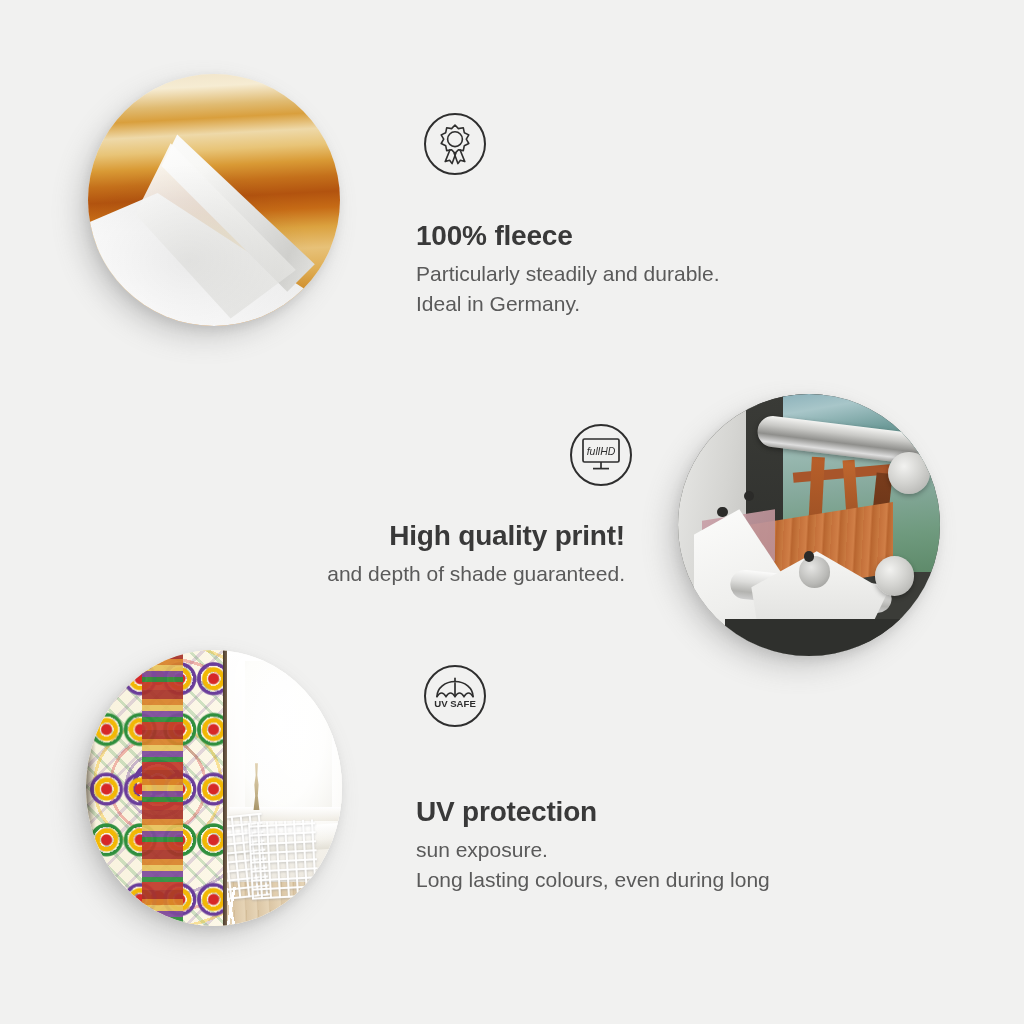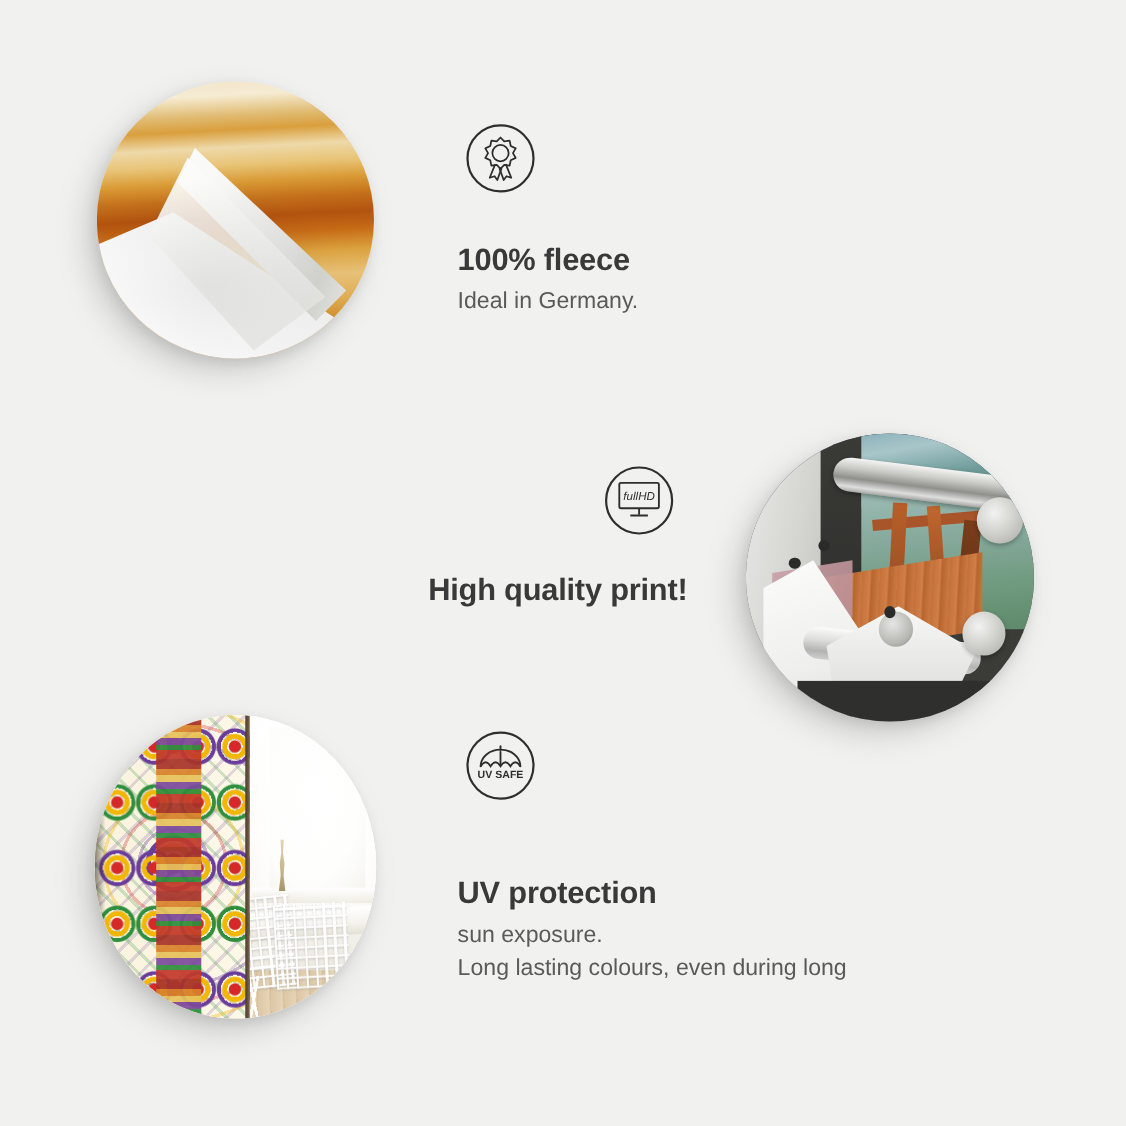--- a/index.html
+++ b/index.html
@@ -320,21 +320,21 @@
     line-height: 1.42;
     margin: 0;
     white-space: nowrap;
   }
 
   
   #feature-fleece { left: 416px; top: 220px; text-align: left; }
   #icon-fleece    { left: 424px; top: 113px; }
 
   #feature-print  { left: 215px; top: 520px; width: 410px; text-align: right; }
-  #icon-print     { left: 550px; top: 424px; text-align: center; }
+  #icon-print     { left: 570px; top: 424px; text-align: center; }
 
   #feature-uv     { left: 416px; top: 796px; text-align: left; }
   #icon-uv        { left: 424px; top: 665px; }
 
   
   #circle-fleece  { left: 88px;  top: 74px;  width: 252px; height: 252px; }
   #circle-print   { left: 678px; top: 394px; width: 262px; height: 262px; }
   #circle-uv      { left: 86px;  top: 650px; width: 256px; height: 276px; }
 </style>
 </head>
@@ -358,20 +358,21 @@
         <polygon points="20,2 23.4,5.6 28.3,4.8 29.3,9.7 33.8,11.9 31.3,16.2 33.8,20.5 29.3,22.7 28.3,27.6 23.4,26.8 20,30.4 16.6,26.8 11.7,27.6 10.7,22.7 6.2,20.5 8.7,16.2 6.2,11.9 10.7,9.7 11.7,4.8 16.6,5.6"></polygon>
         <circle cx="20" cy="16.2" r="7.4"></circle>
         <polyline points="15.2,26.2 10.2,38.6 14.6,37.2 17.1,40.6 21.0,29.8"></polyline>
         <polyline points="24.8,26.2 29.8,38.6 25.4,37.2 22.9,40.6 19.0,29.8"></polyline>
       </svg>
     </div>
   </div>
 
   <div class="feature" id="feature-fleece">
     <p class="f-title">100% fleece</p>
+    <p class="f-body">Particularly steadily and durable.</p>
     <p class="f-body">Ideal in Germany.</p>
   </div>
 
   <div class="photo-circle" id="circle-print">
     <div class="photo-inner">
       <div class="pm-bg"></div>
       <div class="pm-leftpanel"></div>
       <div class="pm-dark"></div>
       <div class="pm-printtop"></div>
       <div class="pm-printmain"></div>
@@ -401,20 +402,21 @@
         <rect x="4" y="3" width="36" height="23" rx="1.5"></rect>
         <line x1="22" y1="26" x2="22" y2="32"></line>
         <line x1="14" y1="32.6" x2="30" y2="32.6"></line>
         <text x="22" y="18.6" text-anchor="middle" font-family="'Liberation Sans', sans-serif" font-size="10.5" font-style="italic" fill="#2e2e2e" stroke="none">fullHD</text>
       </svg>
     </div>
   </div>
 
   <div class="feature" id="feature-print">
     <p class="f-title">High quality print!</p>
+    <p class="f-body">and depth of shade guaranteed.</p>
   </div>
 
   <div class="photo-circle" id="circle-uv">
     <div class="photo-inner">
       <div class="mi-bg"></div>
       <div class="mi-room"></div>
       <div class="mi-window"></div>
       <div class="mi-sill"></div>
       <div class="mi-candle"></div>
       <div class="mi-floor"></div>

